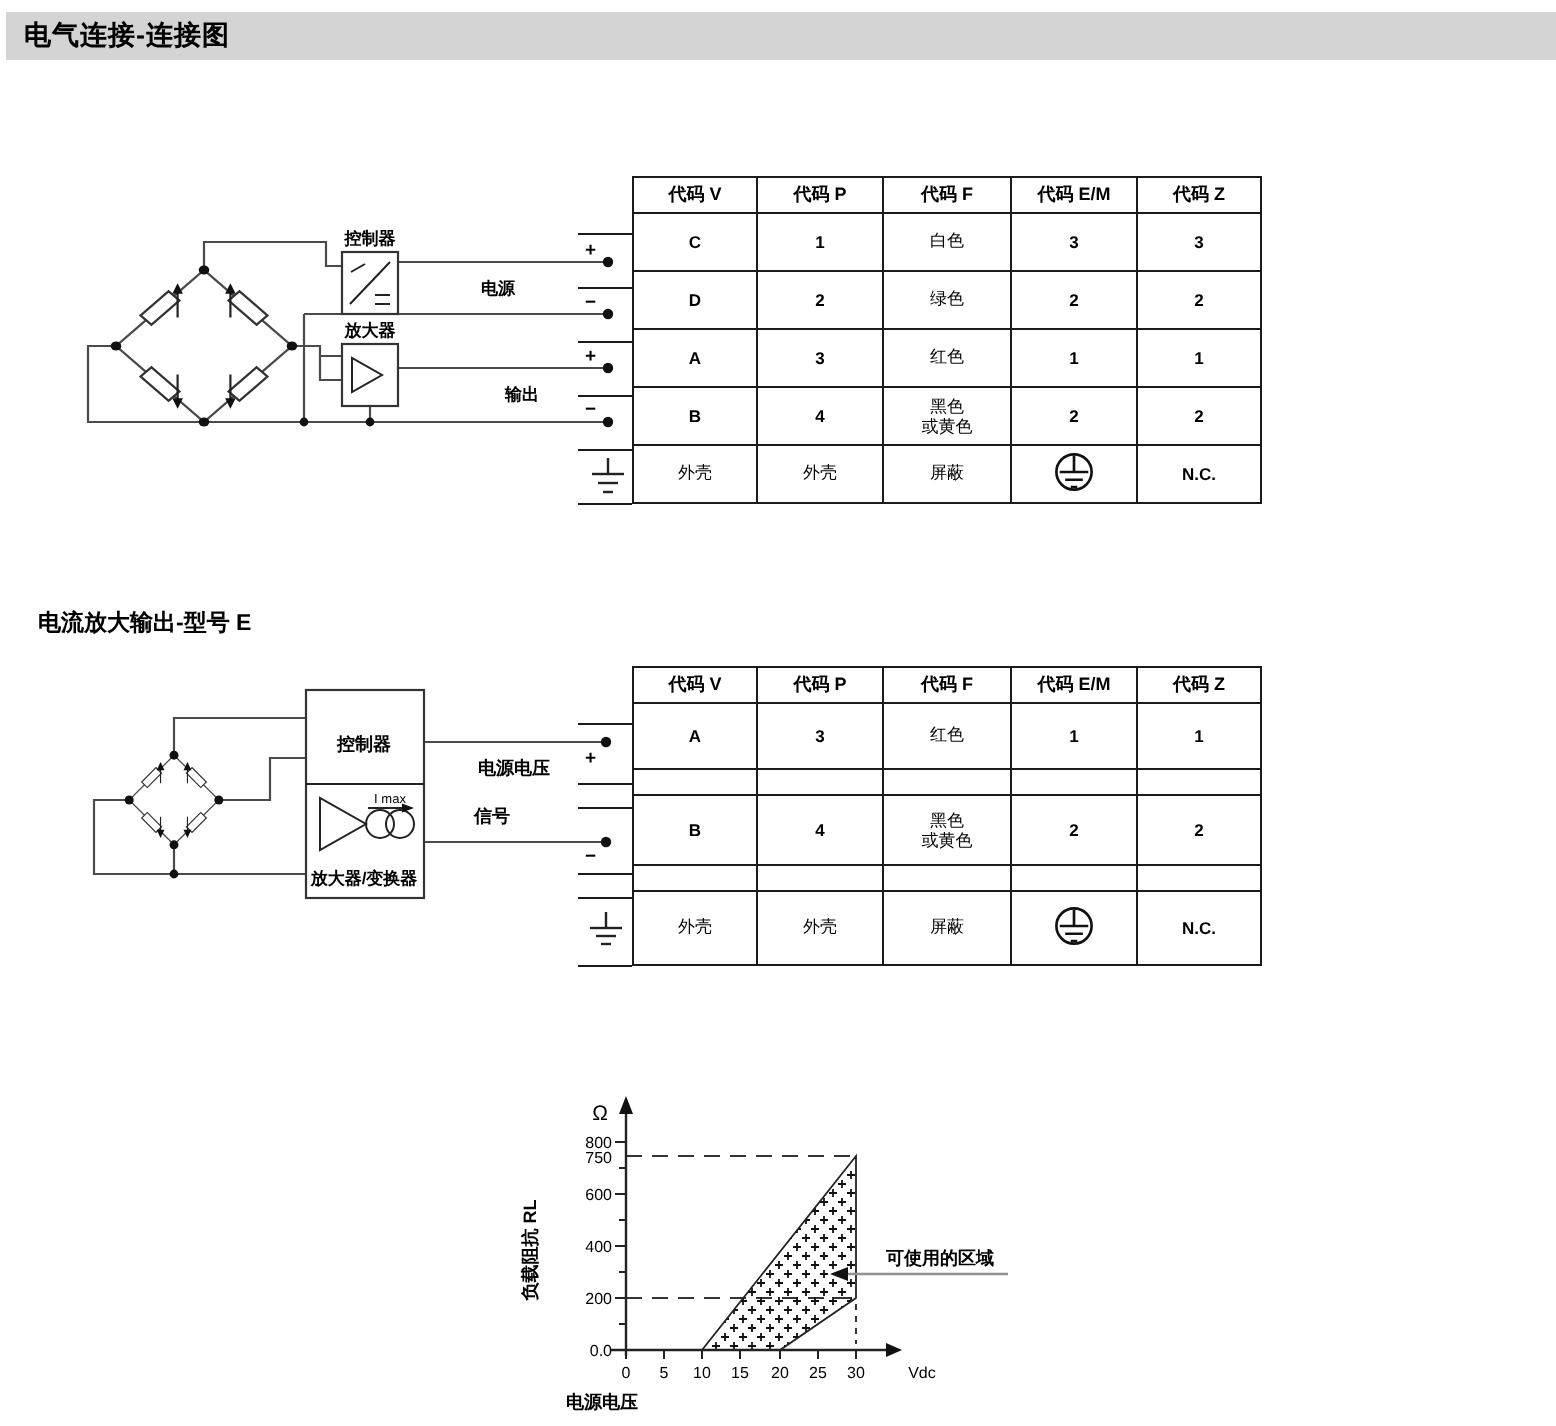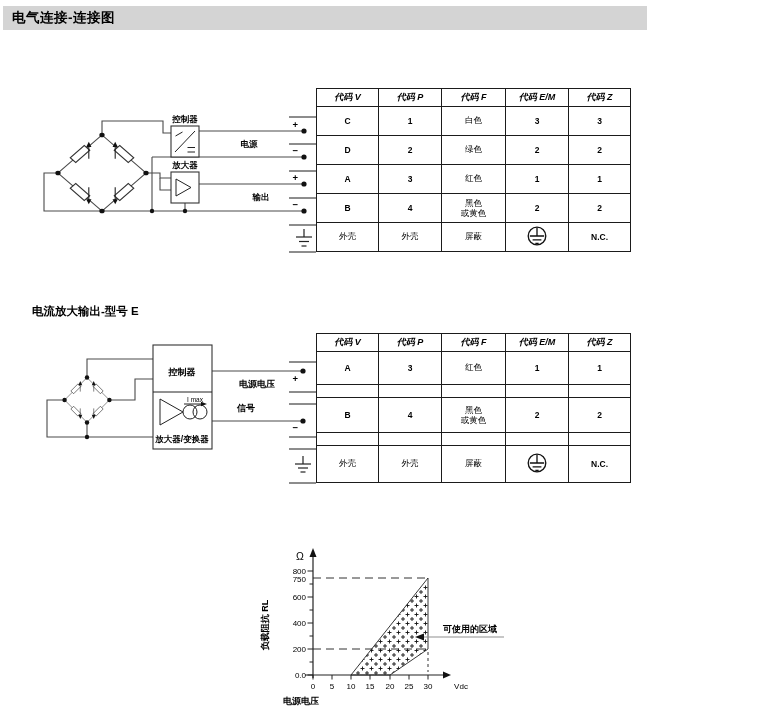--- a/index.html
+++ b/index.html
@@ -1,45 +1,45 @@
 <!DOCTYPE html>
 <html><head>
 <meta charset="utf-8">
 <style>
   * { margin:0; padding:0; box-sizing:border-box; }
   html,body { background:#fff; }
   body { width:778px; height:713px; font-family:"Liberation Sans", sans-serif; color:#111; }
   .page { position:relative; width:778px; height:713px; background:#fff; overflow:hidden; }
 
-  .header-bar { position:absolute; left:3px; top:6px; width:644px; height:24px;
+  .header-bar { position:absolute; left:3px; top:6px; width:776px; height:24px;
     background:#d4d4d4; display:flex; align-items:center; padding-left:9px; }
   .header-bar span { font-size:13.5px; font-weight:bold; color:#000; letter-spacing:0.5px; }
 
   .section-title { position:absolute; font-size:11.5px; font-weight:bold; color:#000; }
   #title-voltage { left:28px; top:47px; }
-  #title-current { left:32px; top:304px; }
+  #title-current { left:19px; top:304px; }
 
   svg.diagram { position:absolute; overflow:hidden; }
   svg text { font-family:"Liberation Sans", sans-serif; fill:#000; }
   .wire { stroke:#4a4a4a; stroke-width:1.1; fill:none; }
   .boxln { stroke:#333; stroke-width:1.1; fill:#fff; }
   .sym { stroke:#222; stroke-width:1; fill:none; }
   .stub { stroke:#1b1b1b; stroke-width:1; }
   .dot { fill:#111; }
   .dlabel { font-size:8.5px; font-weight:600; }
   .dlabel2 { font-size:9px; font-weight:600; }
   .sign { font-size:9.5px; font-weight:bold; }
   .gnd { stroke:#222; stroke-width:1.2; fill:none; }
 
   table.conn { position:absolute; border-collapse:collapse; table-layout:fixed; background:#fff; }
   table.conn th, table.conn td { border:1px solid #1b1b1b; text-align:center; vertical-align:middle;
     padding:0; font-size:8.5px; color:#000; overflow:hidden; }
   table.conn th { font-weight:bold; font-size:9px; }
   td.b { font-weight:bold; font-size:9px; }
-  tr.h  { height:17px;font-style:italic; }
+  tr.h  { height:17px; }
   tr.r27 { height:27px; }
   tr.rA { height:30px; } tr.sp { height:12px; } tr.rB { height:33px; } tr.rS { height:34px; }
   .stack span { display:block; line-height:1.2; }
 
   .tick { font-size:8px; }
   .axlab { font-size:9px; font-weight:600; }
   .omega { font-size:10.5px; }
   .dash { stroke:#333; stroke-width:1; stroke-dasharray:8,5; fill:none; }
   .vdash { stroke:#333; stroke-width:1; stroke-dasharray:3,3; fill:none; }
   .axis { stroke:#222; stroke-width:1.2; fill:none; }

